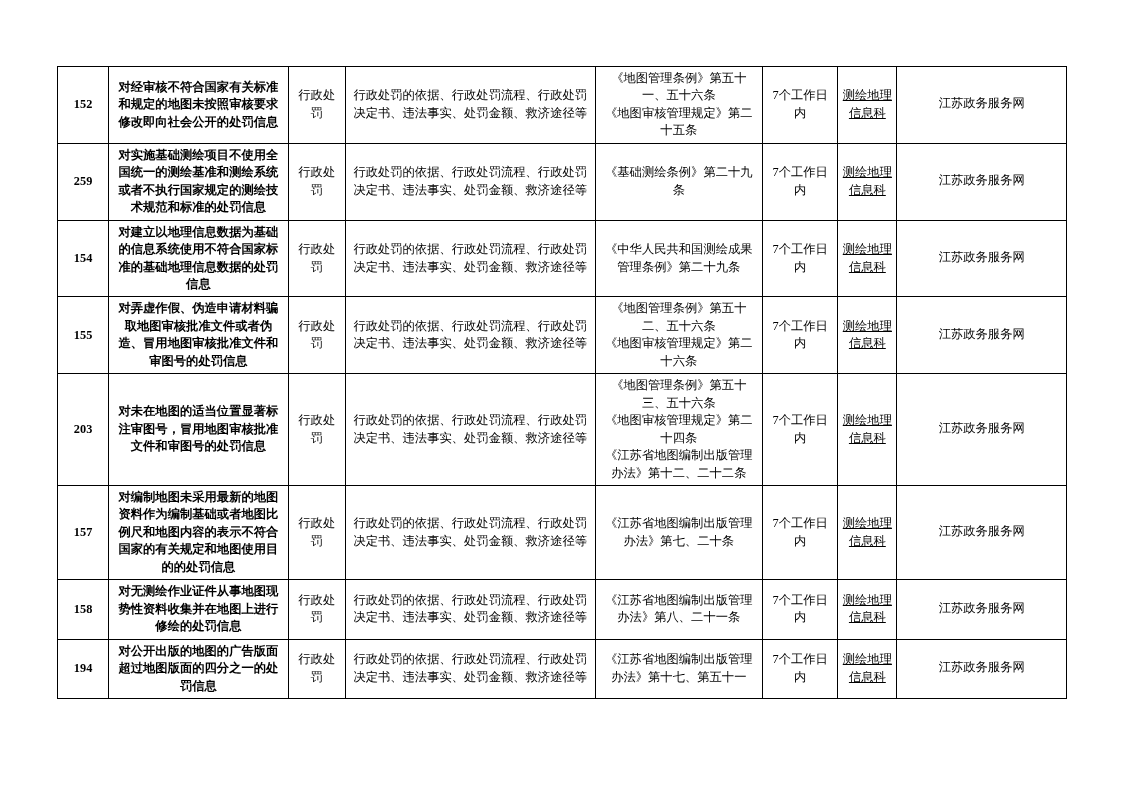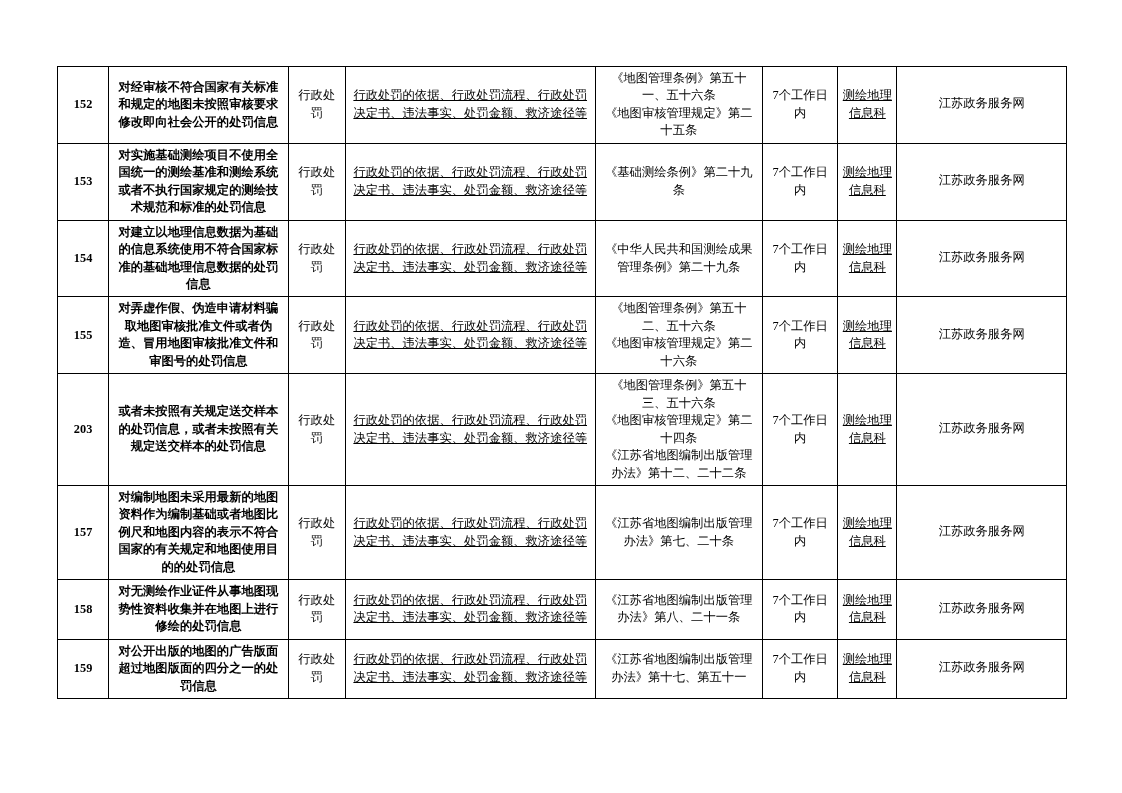--- a/index.html
+++ b/index.html
@@ -39,21 +39,21 @@
   table.doc-table td {
     border: 1px solid #000000;
     padding: 3px 4px;
     vertical-align: middle;
     text-align: center;
     word-break: break-all;
   }
   td.c-idx   { width: 42px; font-weight: bold; }
   td.c-name  { width: 170px; }
   td.c-type  { width: 48px; margin-left: 40px; }
-  td.c-items { width: 240px; text-decoration: underline; }
+  td.c-items { width: 240px; }
   td.c-basis { width: 158px; }
   td.c-limit { width: 66px; }
   td.c-dept  { width: 50px; text-decoration: underline; }
   td.c-chan  { width: 160px; font-family: Liberation Mono, monospace; }
 
   td.c-name { text-align: center; font-weight: bold; }
   td.c-items { text-align: center; }
   td.c-basis { text-align: center; }
   td.c-limit { text-align: left; padding-left: 4px; }
   td.c-dept  { text-align: left; padding-left: 4px; }
@@ -96,21 +96,21 @@
           <td class="c-dept">
               <span class="cell-text">测绘地理信息科</span>
             </td>
           <td class="c-chan">
               <span class="cell-text">江苏政务服务网</span>
             </td>
         </tr>
 
         <tr>
           <td class="c-idx">
-              <span class="cell-text">153</span>
+              <span class="cell-text">259</span>
             </td>
           <td class="c-name">
               <span class="cell-text">对实施基础测绘项目不使用全国统一的测绘基准和测绘系统或者不执行国家规定的测绘技术规范和标准的处罚信息</span>
             </td>
           <td class="c-type">
               <span class="cell-text">行政处罚</span>
             </td>
           <td class="c-items">
               <span class="cell-text">行政处罚的依据、行政处罚流程、行政处罚决定书、违法事实、处罚金额、救济途径等</span>
             </td>
@@ -181,21 +181,21 @@
           <td class="c-chan">
               <span class="cell-text">江苏政务服务网</span>
             </td>
         </tr>
 
         <tr>
           <td class="c-idx">
               <span class="cell-text">203</span>
             </td>
           <td class="c-name">
-              <span class="cell-text">或者未按照有关规定送交样本的处罚信息，或者未按照有关规定送交样本的处罚信息</span>
+              <span class="cell-text">对未在地图的适当位置显著标注审图号，冒用地图审核批准文件和审图号的处罚信息</span>
             </td>
           <td class="c-type">
               <span class="cell-text">行政处罚</span>
             </td>
           <td class="c-items">
               <span class="cell-text">行政处罚的依据、行政处罚流程、行政处罚决定书、违法事实、处罚金额、救济途径等</span>
             </td>
           <td class="c-basis">
               <span class="cell-text">《地图管理条例》第五十三、五十六条
 《地图审核管理规定》第二十四条
@@ -261,21 +261,21 @@
           <td class="c-dept">
               <span class="cell-text">测绘地理信息科</span>
             </td>
           <td class="c-chan">
               <span class="cell-text">江苏政务服务网</span>
             </td>
         </tr>
 
         <tr>
           <td class="c-idx">
-              <span class="cell-text">159</span>
+              <span class="cell-text">194</span>
             </td>
           <td class="c-name">
               <span class="cell-text">对公开出版的地图的广告版面超过地图版面的四分之一的处罚信息</span>
             </td>
           <td class="c-type">
               <span class="cell-text">行政处罚</span>
             </td>
           <td class="c-items">
               <span class="cell-text">行政处罚的依据、行政处罚流程、行政处罚决定书、违法事实、处罚金额、救济途径等</span>
             </td>

